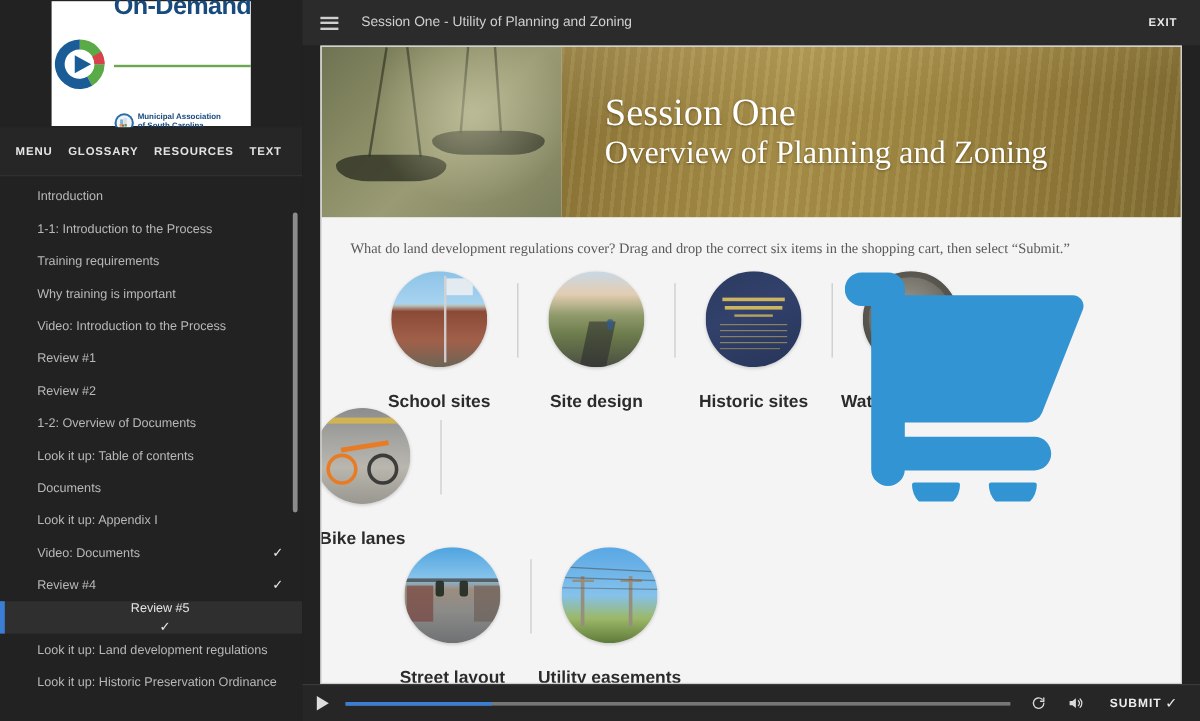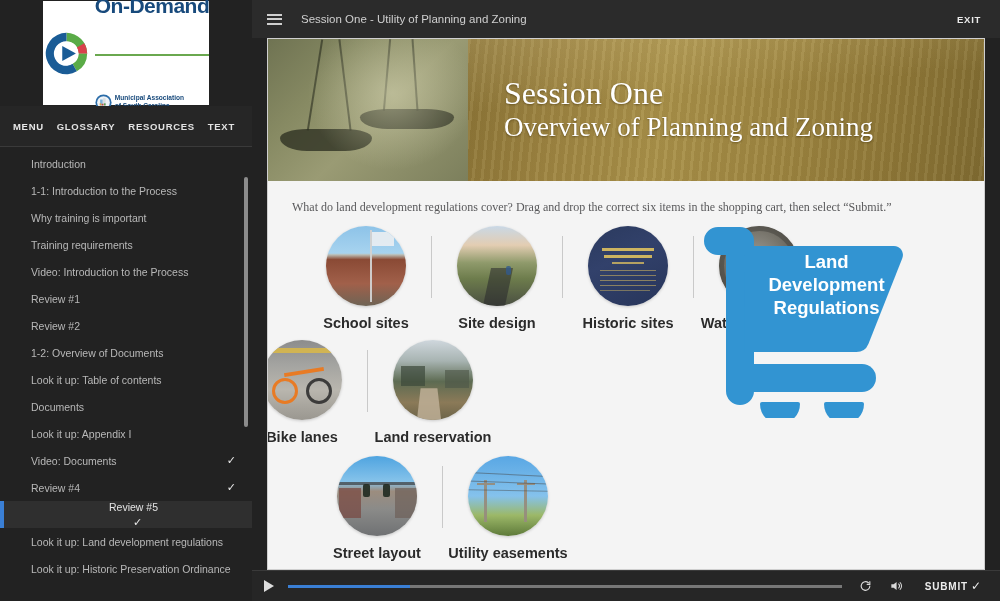--- a/index.html
+++ b/index.html
@@ -176,21 +176,21 @@
   .dd-item {
     width: 130px; display: flex; flex-direction: column;
     align-items: center; cursor: grab; position: relative;
   }
   .dd-circle {
     width: 80px; height: 80px; border-radius: 50%;
     overflow: hidden; position: relative;
     box-shadow: 0 1px 3px rgba(0,0,0,0.18);
   }
   .dd-label {
-    margin-top: 9px; font-size: 14.5px; color: #2b2b2b; font-weight: 600;
+    margin-top: 21px; font-size: 14.5px; color: #2b2b2b; font-weight: 600;
     font-family: "Liberation Sans", sans-serif; white-space: nowrap;
     text-align: center;
   }
   .divider {
     width: 1px; height: 62px; background: #c9c9c9;
     margin: 10px 0 0 0; flex: 0 0 1px; align-self: flex-start;
   }
 
   
   .art { position: absolute; inset: 0; }
@@ -302,24 +302,24 @@
 
     <div id="toc">
       <div id="toc-list">
           <div class="toc-item">
             <div class="toc-label">Introduction</div>
           </div>
           <div class="toc-item">
             <div class="toc-label">1-1: Introduction to the Process</div>
           </div>
           <div class="toc-item">
+            <div class="toc-label">Training requirements</div>
+          </div>
+          <div class="toc-item">
             <div class="toc-label">Why training is important</div>
-          </div>
-          <div class="toc-item">
-            <div class="toc-label">Training requirements</div>
           </div>
           <div class="toc-item">
             <div class="toc-label">Video: Introduction to the Process</div>
           </div>
           <div class="toc-item">
             <div class="toc-label">Review #1</div>
           </div>
           <div class="toc-item">
             <div class="toc-label">Review #2</div>
           </div>
@@ -444,30 +444,20 @@
                   <div class="art art-bike">
                     <div class="art-line" style="left:10px;top:38px;width:26px;height:26px;border-radius:50%;border:3px solid rgba(235,120,30,.95);background:none"></div>
                     <div class="art-line" style="left:44px;top:38px;width:26px;height:26px;border-radius:50%;border:3px solid rgba(40,40,40,.85);background:none"></div>
                     <div class="art-line" style="left:22px;top:30px;width:40px;height:4px;background:rgba(235,120,30,.95);transform:rotate(-9deg)"></div>
                     <div class="art-line" style="left:0;top:8px;width:80px;height:5px;background:rgba(228,190,60,.75)"></div>
                   </div>
                 </div>
                 <div class="dd-label">Bike lanes</div>
               </div>
               <div class="divider"></div>
-              <div class="dd-item">
-                <div class="dd-circle">
-                  <div class="art art-landres">
-                    <div class="art-line" style="left:26px;top:44px;width:20px;height:36px;background:rgba(190,175,150,.85);transform:perspective(40px) rotateX(25deg)"></div>
-                    <div class="art-line" style="left:8px;top:26px;width:24px;height:20px;background:rgba(60,72,58,.7)"></div>
-                    <div class="art-line" style="left:52px;top:30px;width:24px;height:18px;background:rgba(78,88,72,.65)"></div>
-                  </div>
-                </div>
-                <div class="dd-label">Land reservation</div>
-              </div>
             </div>
           <div class="item-row" id="row-2" style="left:44px;top:240px;">
               <div class="dd-item">
                 <div class="dd-circle">
                   <div class="art art-street">
                     <div class="art-line" style="left:0;top:26px;width:80px;height:3px;background:rgba(60,60,60,.7)"></div>
                     <div class="art-line" style="left:26px;top:28px;width:7px;height:13px;border-radius:2px;background:rgba(35,45,35,.92)"></div>
                     <div class="art-line" style="left:46px;top:28px;width:7px;height:13px;border-radius:2px;background:rgba(35,45,35,.92)"></div>
                     <div class="art-line" style="left:2px;top:32px;width:22px;height:30px;background:rgba(120,70,62,.7)"></div>
                     <div class="art-line" style="left:58px;top:32px;width:22px;height:30px;background:rgba(110,95,88,.7)"></div>
@@ -495,25 +485,20 @@
           <div id="cart" style="left:436px;top:6px;">
             <svg viewBox="0 0 208 196" xmlns="http://www.w3.org/2000/svg">
               <g fill="#3294d2">
                 <path d="M14 5 h22 a14 14 0 0 1 14 14 v150 a14 14 0 0 1 -14 14 a14 14 0 0 1 -14 -14 v-136 h-8 a14 14 0 0 1 -14 -14 a14 14 0 0 1 14 -14 z"></path>
                 <path d="M40 24 h150 a9 9 0 0 1 8.4 12 l-34 86 a13 13 0 0 1 -12 8 h-112 z"></path>
                 <path d="M40 142 h118 a14 14 0 0 1 14 14 a14 14 0 0 1 -14 14 h-118 z"></path>
                 <path d="M58 180 h36 a2 2 0 0 1 2 2 a20 20 0 0 1 -40 0 a2 2 0 0 1 2 -2 z"></path>
                 <path d="M122 180 h36 a2 2 0 0 1 2 2 a20 20 0 0 1 -40 0 a2 2 0 0 1 2 -2 z"></path>
               </g>
             </svg>
-            <div id="cart-label">
-              <div>Land</div>
-              <div>Development</div>
-              <div>Regulations</div>
-            </div>
           </div>
         </div>
 
       </div>
     </div>
 
     <div id="controls">
       <div id="play-btn"></div>
       <div id="progress-track">
         <div id="progress-fill" style="width: 22%;"></div>

